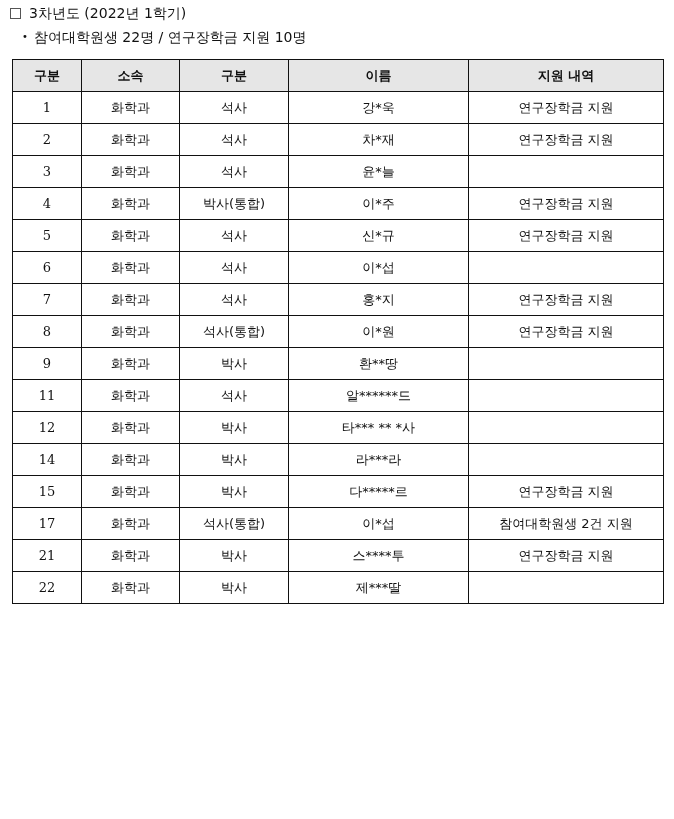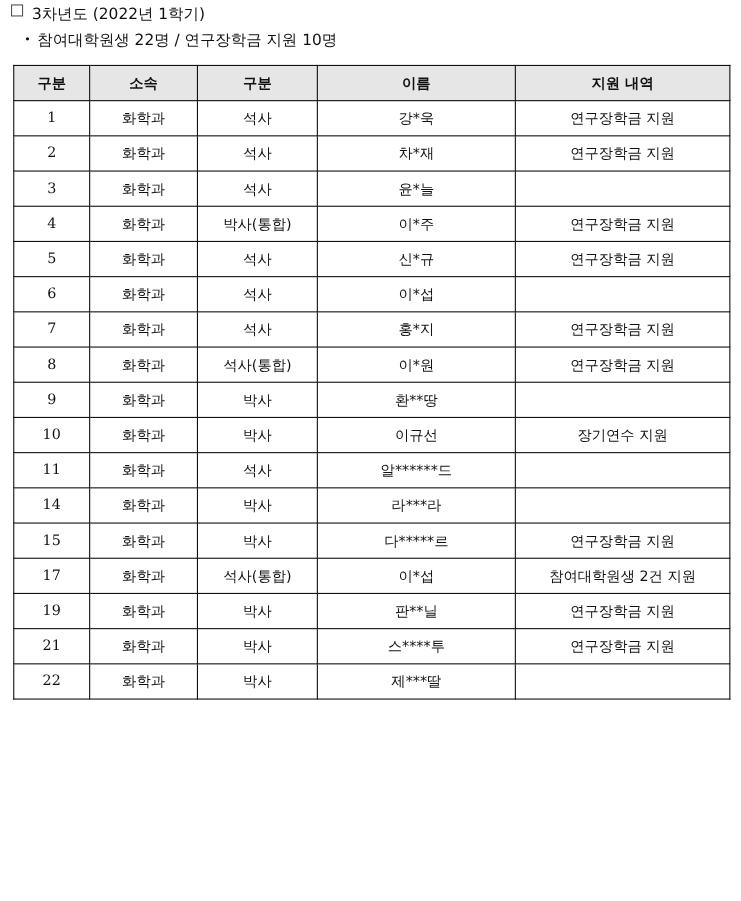--- a/index.html
+++ b/index.html
@@ -15,21 +15,21 @@
       color: #111111;
       overflow: hidden;
     }
     .heading {
       position: absolute;
       left: 10px;
       top: 4px;
       font-size: 14px;
       line-height: 18px;
       display: flex;
-      align-items: flex-start;
+      align-items: center;
       gap: 6px;
       font-family: "DejaVu Sans", "Liberation Sans", sans-serif;
     }
     .checkbox {
       display: inline-block;
       width: 11px;
       height: 11px;
       border: 1px solid #555;
       box-sizing: border-box;
       margin-right: 2px;
@@ -168,31 +168,31 @@
         <td>연구장학금 지원</td>
       </tr>
       <tr>
         <td class="num">9</td>
         <td>화학과</td>
         <td>박사</td>
         <td>환**땅</td>
         <td></td>
       </tr>
       <tr>
-        <td class="num">10</td>
-        <td>화학과</td>
-        <td>박사</td>
-        <td>이규선</td>
-        <td>장기연수 지원</td>
-      </tr>
-      <tr>
         <td class="num">11</td>
         <td>화학과</td>
         <td>석사</td>
         <td>알******드</td>
+        <td></td>
+      </tr>
+      <tr>
+        <td class="num">12</td>
+        <td>화학과</td>
+        <td>박사</td>
+        <td>타*** ** *사</td>
         <td></td>
       </tr>
       <tr>
         <td class="num">14</td>
         <td>화학과</td>
         <td>박사</td>
         <td>라***라</td>
         <td></td>
       </tr>
       <tr>
@@ -203,27 +203,20 @@
         <td>연구장학금 지원</td>
       </tr>
       <tr>
         <td class="num">17</td>
         <td>화학과</td>
         <td>석사(통합)</td>
         <td>이*섭</td>
         <td>참여대학원생 2건 지원</td>
       </tr>
       <tr>
-        <td class="num">19</td>
-        <td>화학과</td>
-        <td>박사</td>
-        <td>판**닐</td>
-        <td>연구장학금 지원</td>
-      </tr>
-      <tr>
         <td class="num">21</td>
         <td>화학과</td>
         <td>박사</td>
         <td>스****투</td>
         <td>연구장학금 지원</td>
       </tr>
       <tr>
         <td class="num">22</td>
         <td>화학과</td>
         <td>박사</td>

